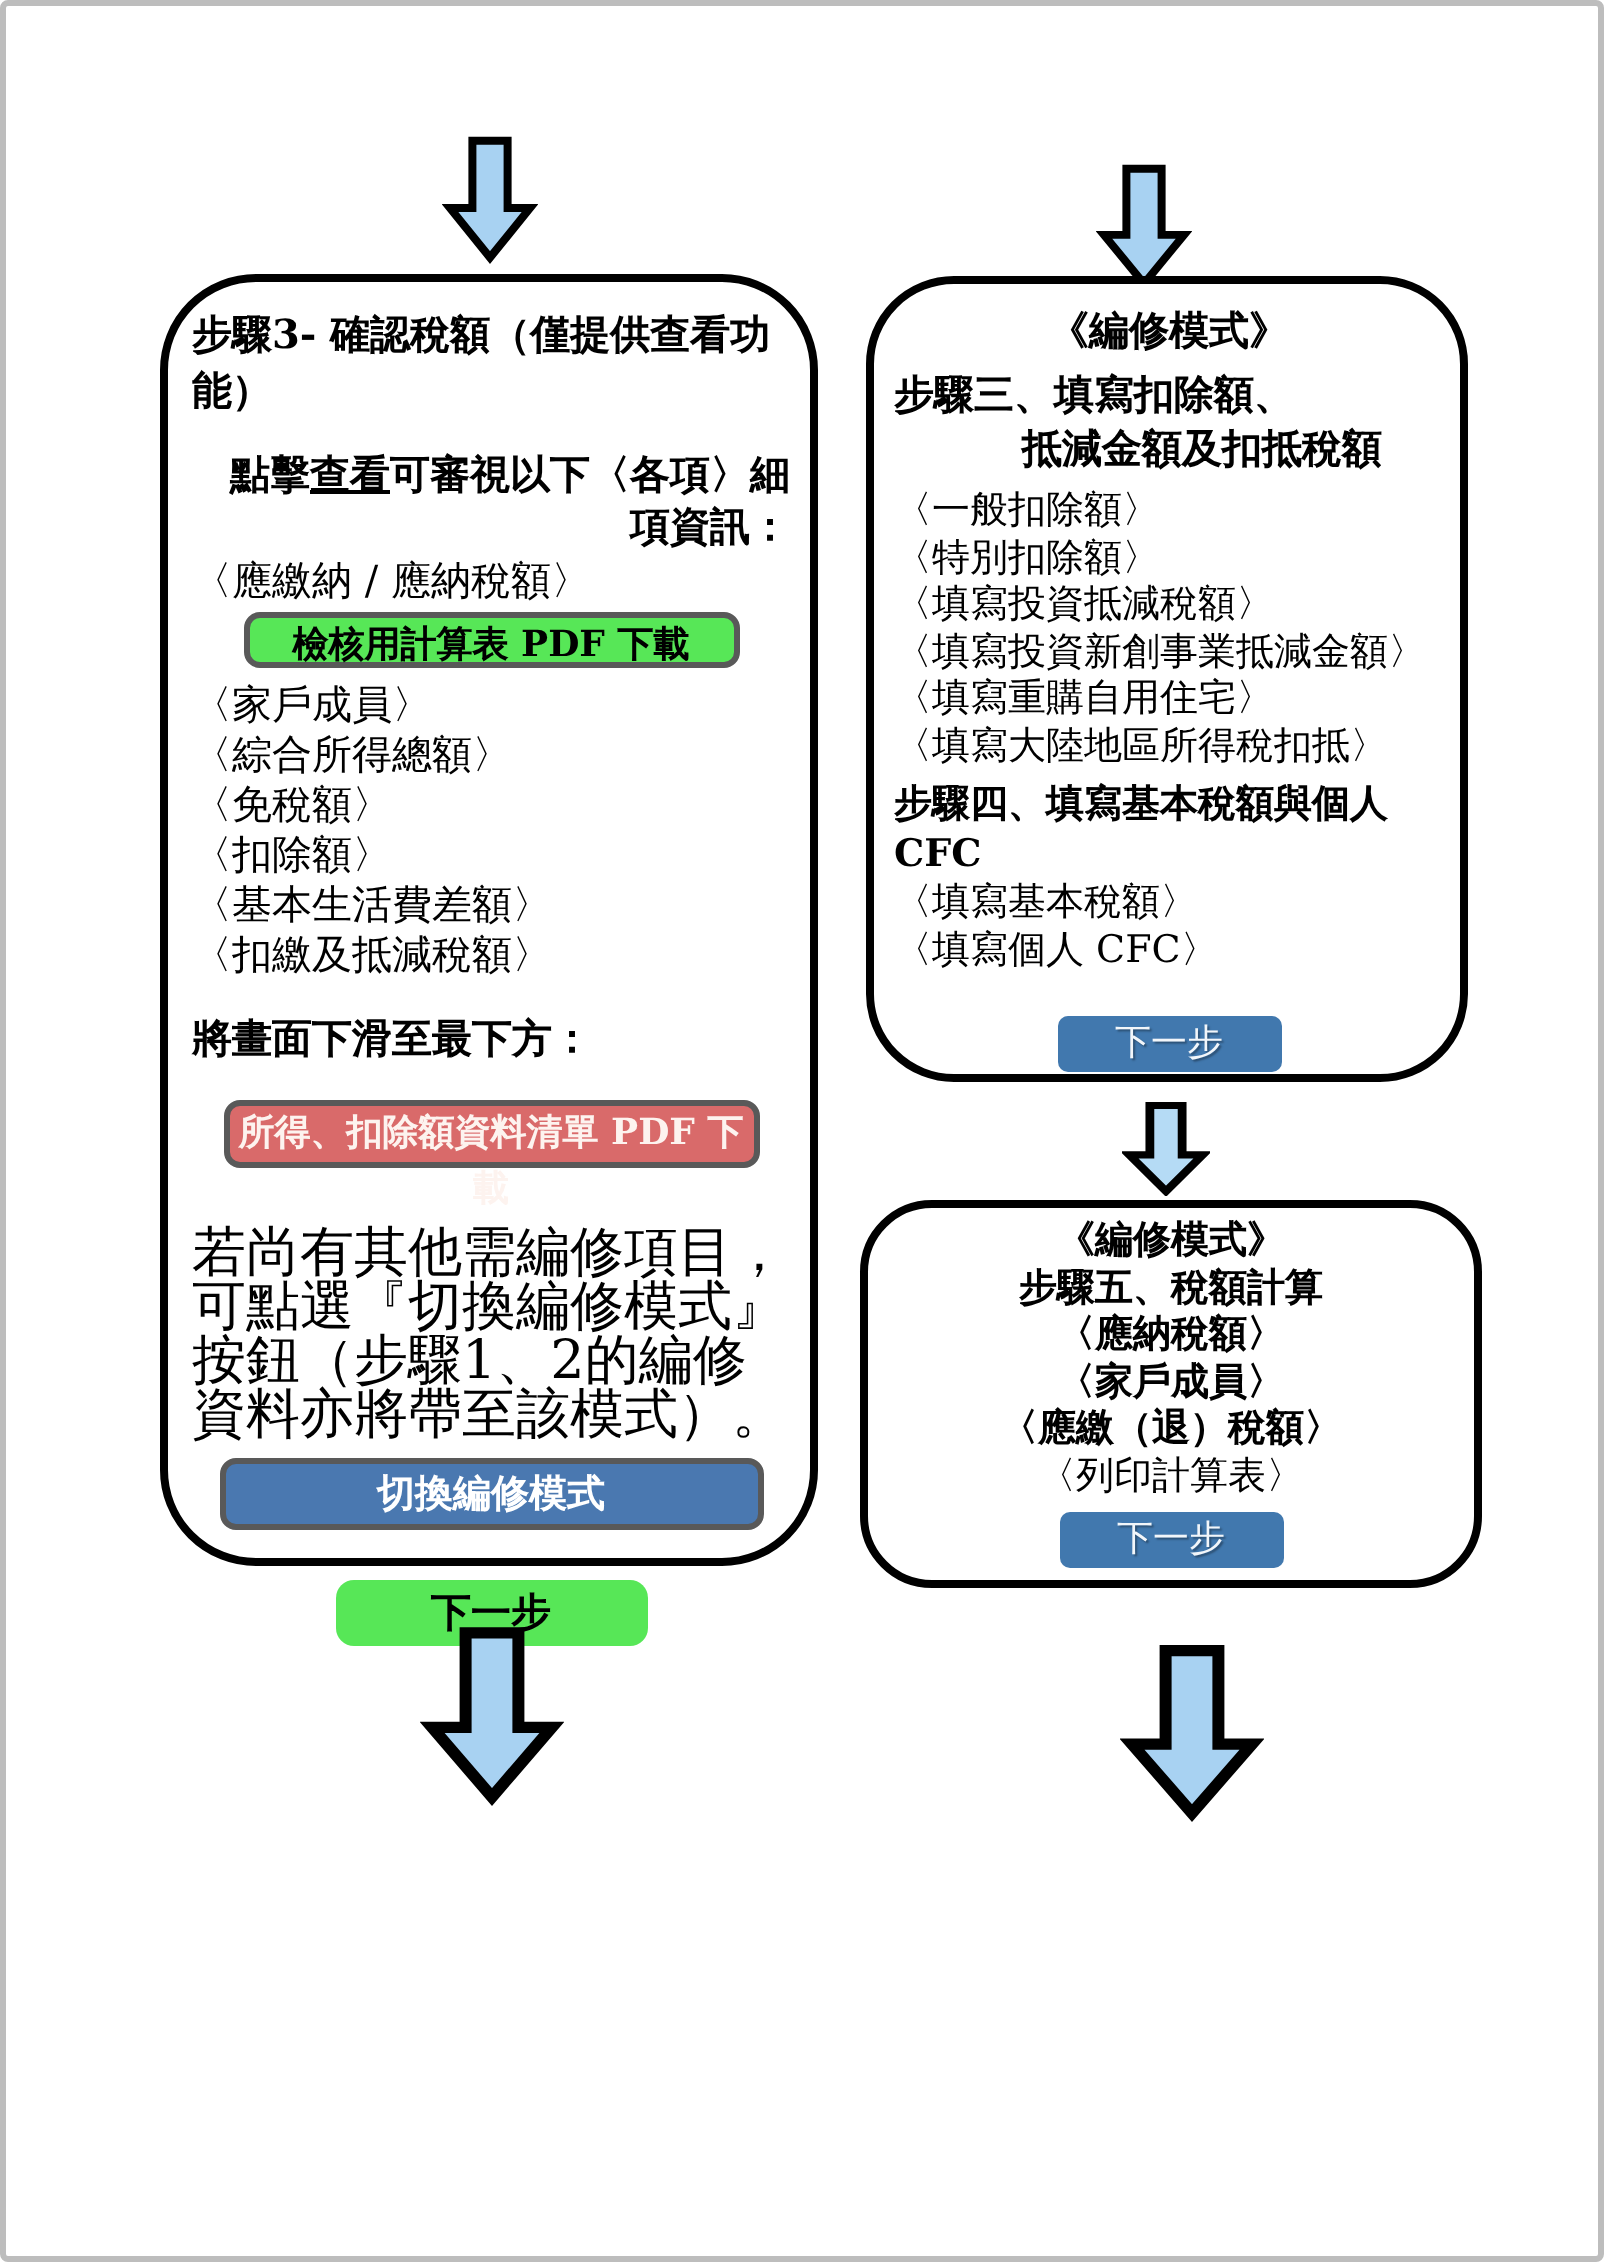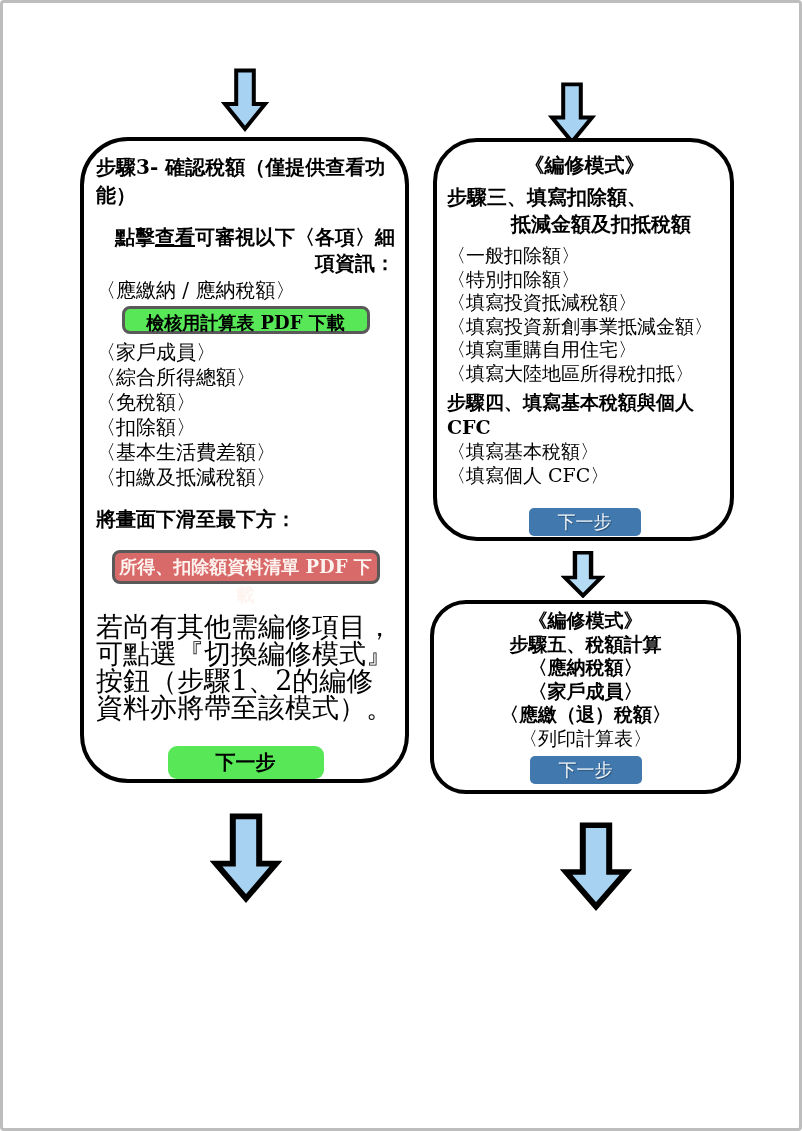--- a/index.html
+++ b/index.html
@@ -95,20 +95,21 @@
   <div class="btn btn-green-pdf">檢核用計算表 PDF 下載</div>
   <div class="line-item">〈家戶成員〉</div>
   <div class="line-item">〈綜合所得總額〉</div>
   <div class="line-item">〈免稅額〉</div>
   <div class="line-item">〈扣除額〉</div>
   <div class="line-item">〈基本生活費差額〉</div>
   <div class="line-item">〈扣繳及抵減稅額〉</div>
   <div class="scroll-note">將畫面下滑至最下方：</div>
   <div class="btn btn-red-pdf">所得、扣除額資料清單 PDF 下載</div>
   <div class="switch-note">若尚有其他需編修項目，可點選『切換編修模式』按鈕（步驟1、2的編修資料亦將帶至該模式）。</div>
+  <div class="btn btn-blue-switch">切換編修模式</div>
   <div class="btn btn-green-next">下一步</div>
 </div>
 
 <div class="flow-box box-right1">
   <div class="title">《編修模式》</div>
   <div class="step3">
     <span>步驟三、填寫扣除額、</span>
     <span class="indent">抵減金額及扣抵稅額</span>
   </div>
   <div class="items">

